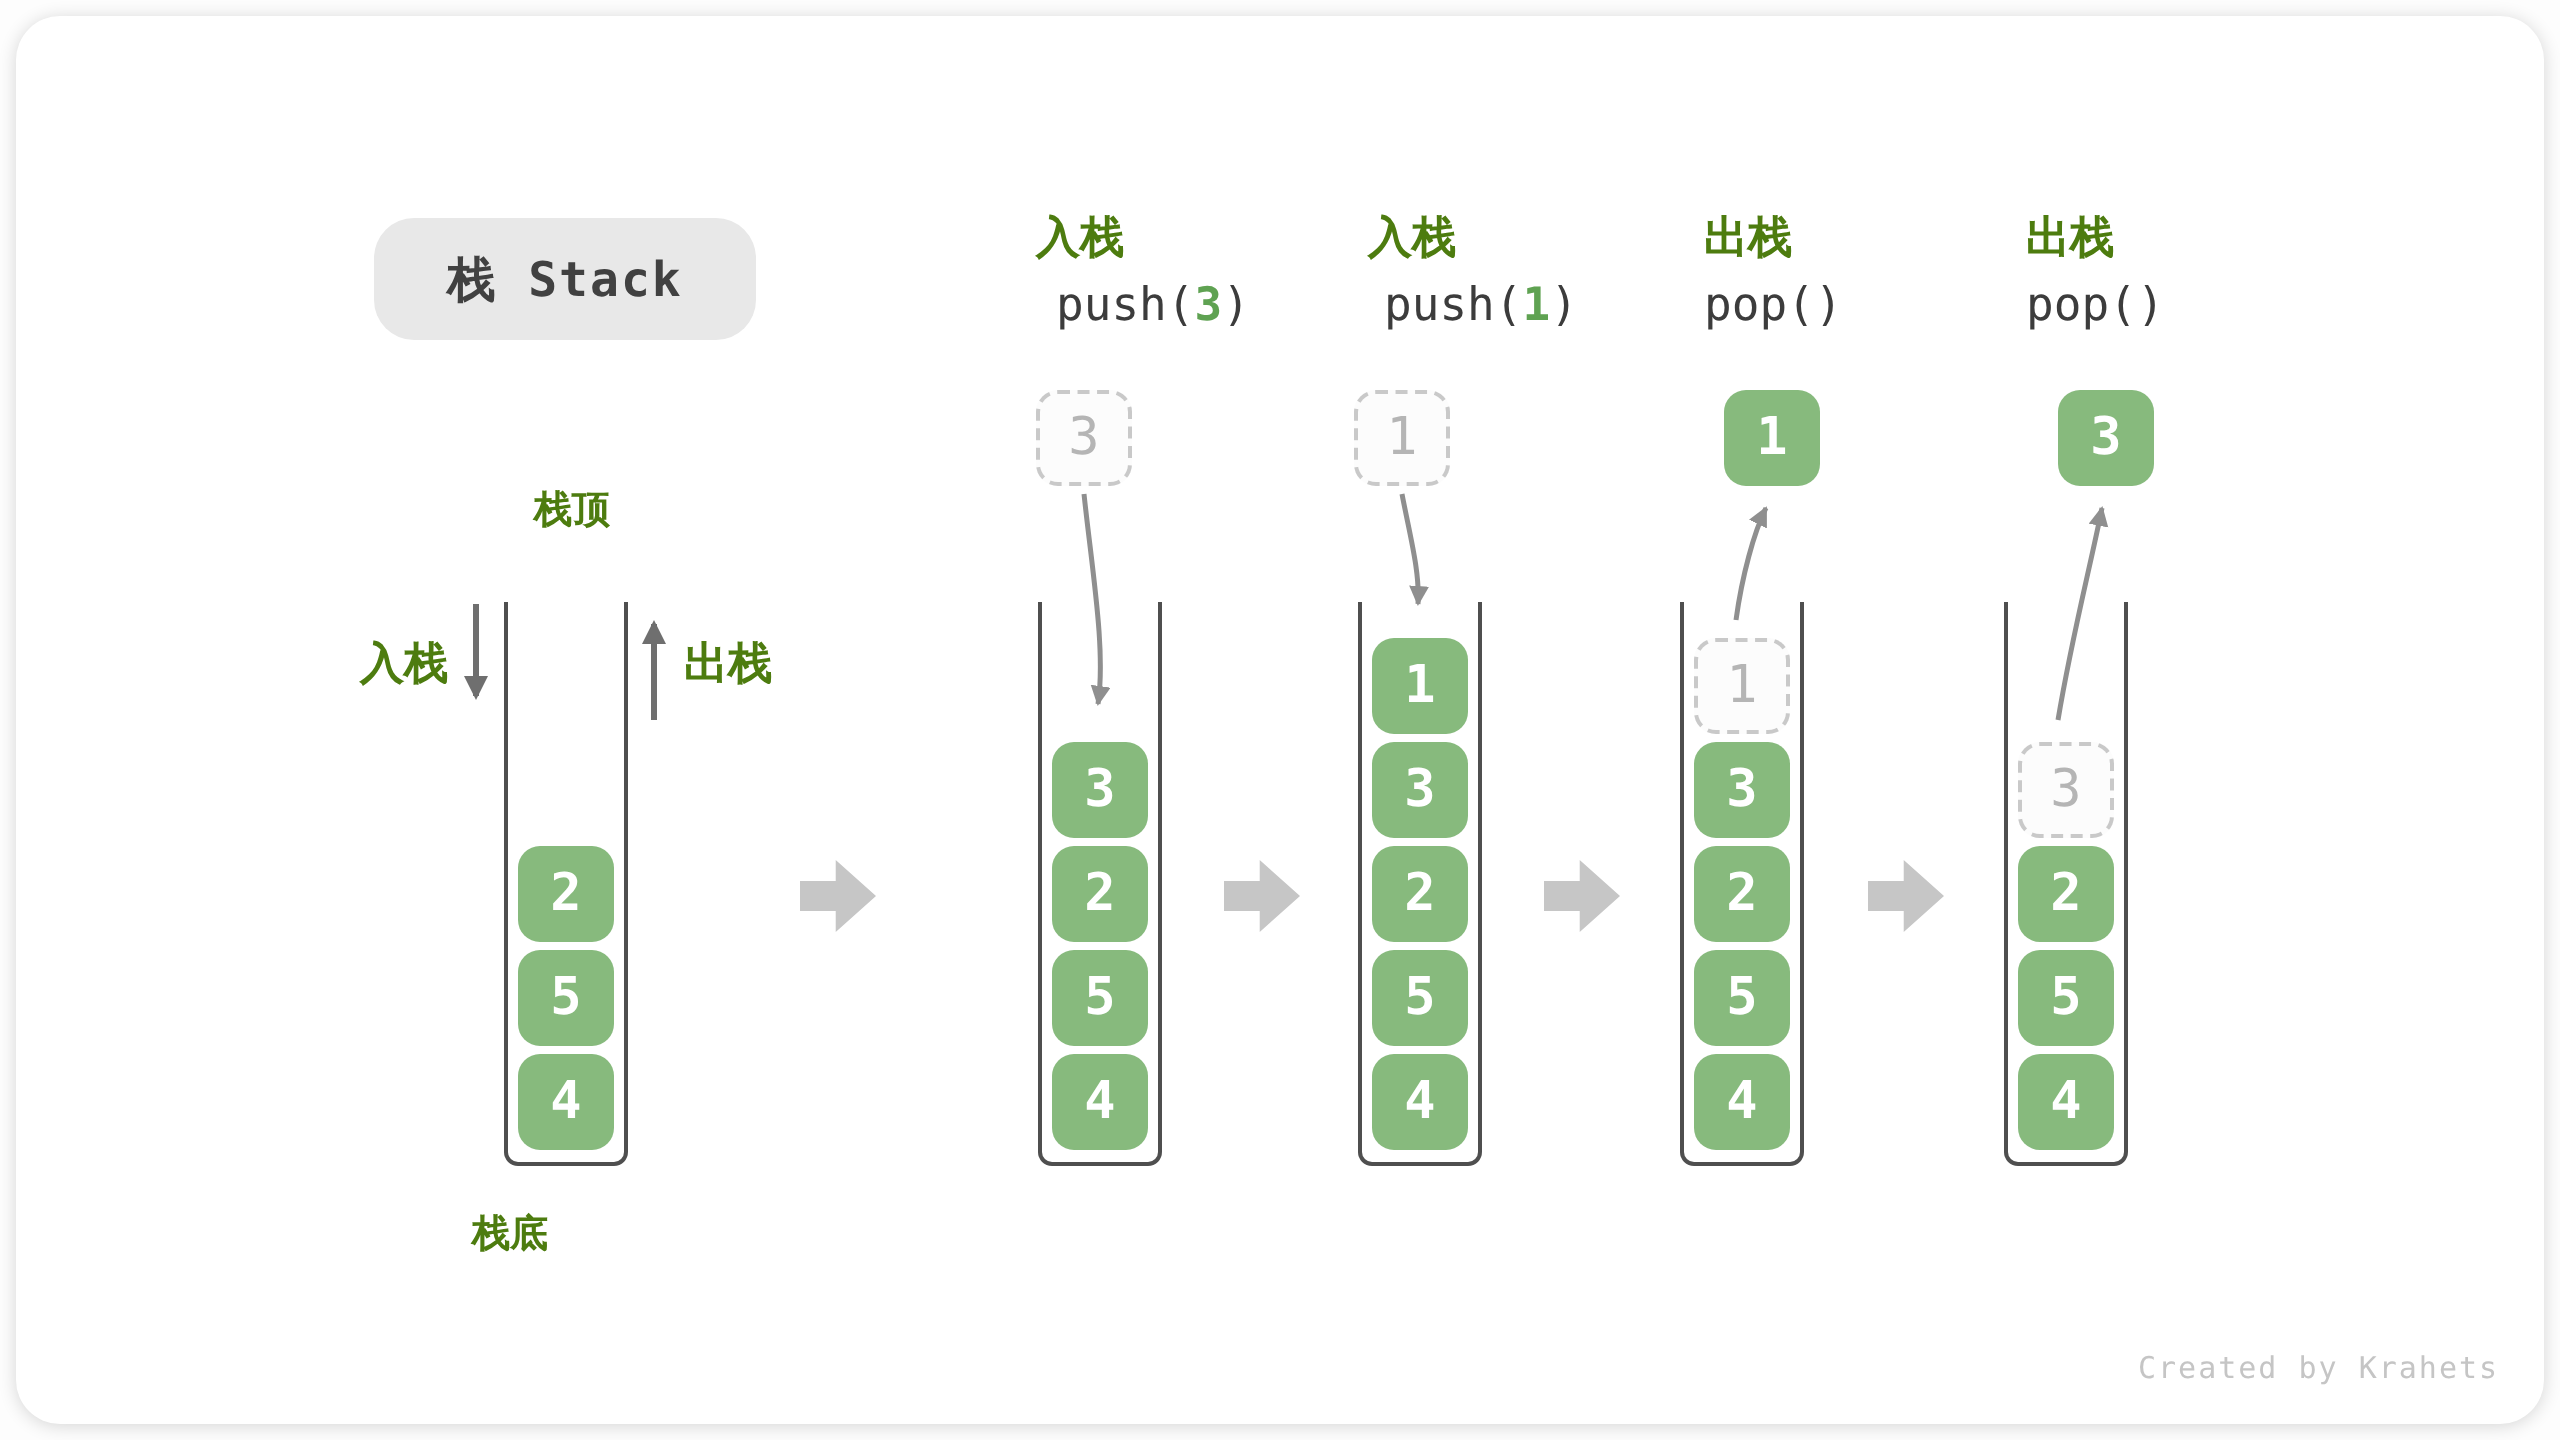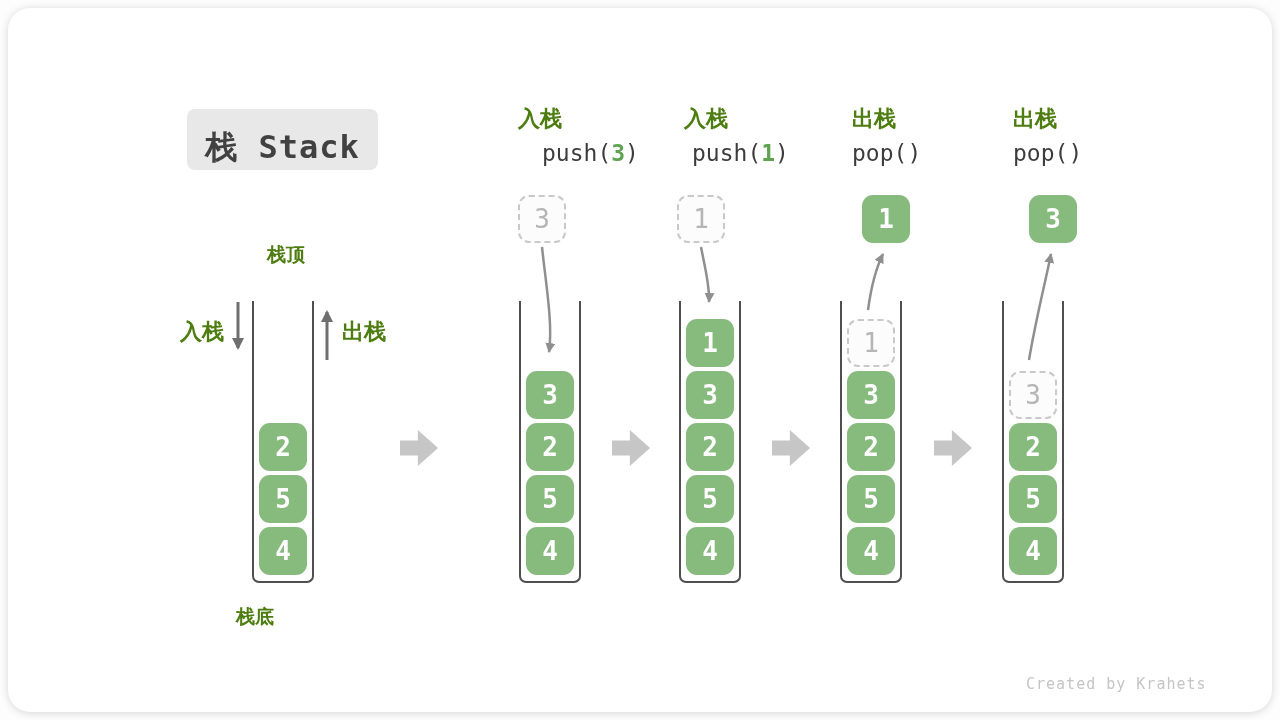--- a/index.html
+++ b/index.html
@@ -11,23 +11,23 @@
   .card{
     position:absolute;left:8px;top:8px;right:8px;bottom:8px;
     background:#ffffff;border-radius:22px;
     box-shadow:0 1px 9px rgba(0,0,0,0.16);
   }
   .overlay{position:absolute;left:0;top:0;pointer-events:none;}
   .zh{font-family:"Liberation Sans","DejaVu Sans",sans-serif;font-weight:bold;color:#4d7c0f;}
 
   .title-box{
     position:absolute;left:187px;top:109px;width:191px;height:61px;
-    background:#e8e8e8;border-radius:8px;
-    display:flex;align-items:flex-end;justify-content:center;
-    font-size:32px;font-weight:bold;color:#414141;letter-spacing:1px;
+    background:#e8e8e8;border-radius:20px;
+    display:flex;align-items:center;justify-content:center;
+    font-size:24px;font-weight:bold;color:#414141;letter-spacing:1px;
   }
 
   .lbl{position:absolute;font-size:19px;}
   .lbl-top{left:236px;top:242px;width:100px;text-align:center;}
   .lbl-bottom{left:236px;top:604px;width:100px;}
   .lbl-push{left:166px;top:317px;width:58px;text-align:right;font-size:22px;}
   .lbl-pop{left:342px;top:317px;width:58px;text-align:left;font-size:22px;}
 
   .step-action{position:absolute;top:104px;font-size:22px;}
   .step-code{position:absolute;top:140px;font-size:23px;color:#3c3c3c;white-space:nowrap;}
@@ -55,21 +55,21 @@
   }
   .float-box.solid{background:#87ba7d;color:#ffffff;font-weight:bold;}
   .float-box.dashed{background:#fcfcfc;border:2px dashed #c9c9c9;color:#b5b5b5;}
 
   .block-arrow{
     position:absolute;top:430px;width:38px;height:36px;background:#c6c6c6;
     clip-path:polygon(0 29%,47% 29%,47% 0,100% 50%,47% 100%,47% 71%,0 71%);
   }
   .ba0{left:400px}.ba1{left:612px}.ba2{left:772px}.ba3{left:934px}
 
-  .credit{position:absolute;left:1026px;top:675px;font-size:15px;color:#c5c5c5;letter-spacing:1px;}
+  .credit{position:absolute;left:1069px;top:675px;font-size:15px;color:#c5c5c5;letter-spacing:1px;}
 </style>
 </head>
 <body>
 
 <div class="canvas">
 
   <div class="card"></div>
 
   <svg class="overlay" width="1280" height="720" viewBox="0 0 1280 720">
     <defs>
@@ -91,21 +91,21 @@
   <div class="title-box">
     <span>栈 Stack</span>
   </div>
 
   <div class="lbl lbl-top zh">栈顶</div>
   <div class="lbl lbl-bottom zh">栈底</div>
   <div class="lbl lbl-push zh">入栈</div>
   <div class="lbl lbl-pop zh">出栈</div>
 
   <div class="step-action zh" style="left:518px">入栈</div>
-  <div class="step-code" style="left:542px"><span>push(</span><span class="arg">3</span><span>)</span></div>
+  <div class="step-code" style="left:528px"><span>push(</span><span class="arg">3</span><span>)</span></div>
 
   <div class="step-action zh" style="left:684px">入栈</div>
   <div class="step-code" style="left:692px"><span>push(</span><span class="arg">1</span><span>)</span></div>
 
   <div class="step-action zh" style="left:852px">出栈</div>
   <div class="step-code" style="left:852px"><span>pop(</span><span class="arg"></span><span>)</span></div>
 
   <div class="step-action zh" style="left:1013px">出栈</div>
   <div class="step-code" style="left:1013px"><span>pop(</span><span class="arg"></span><span>)</span></div>
 

